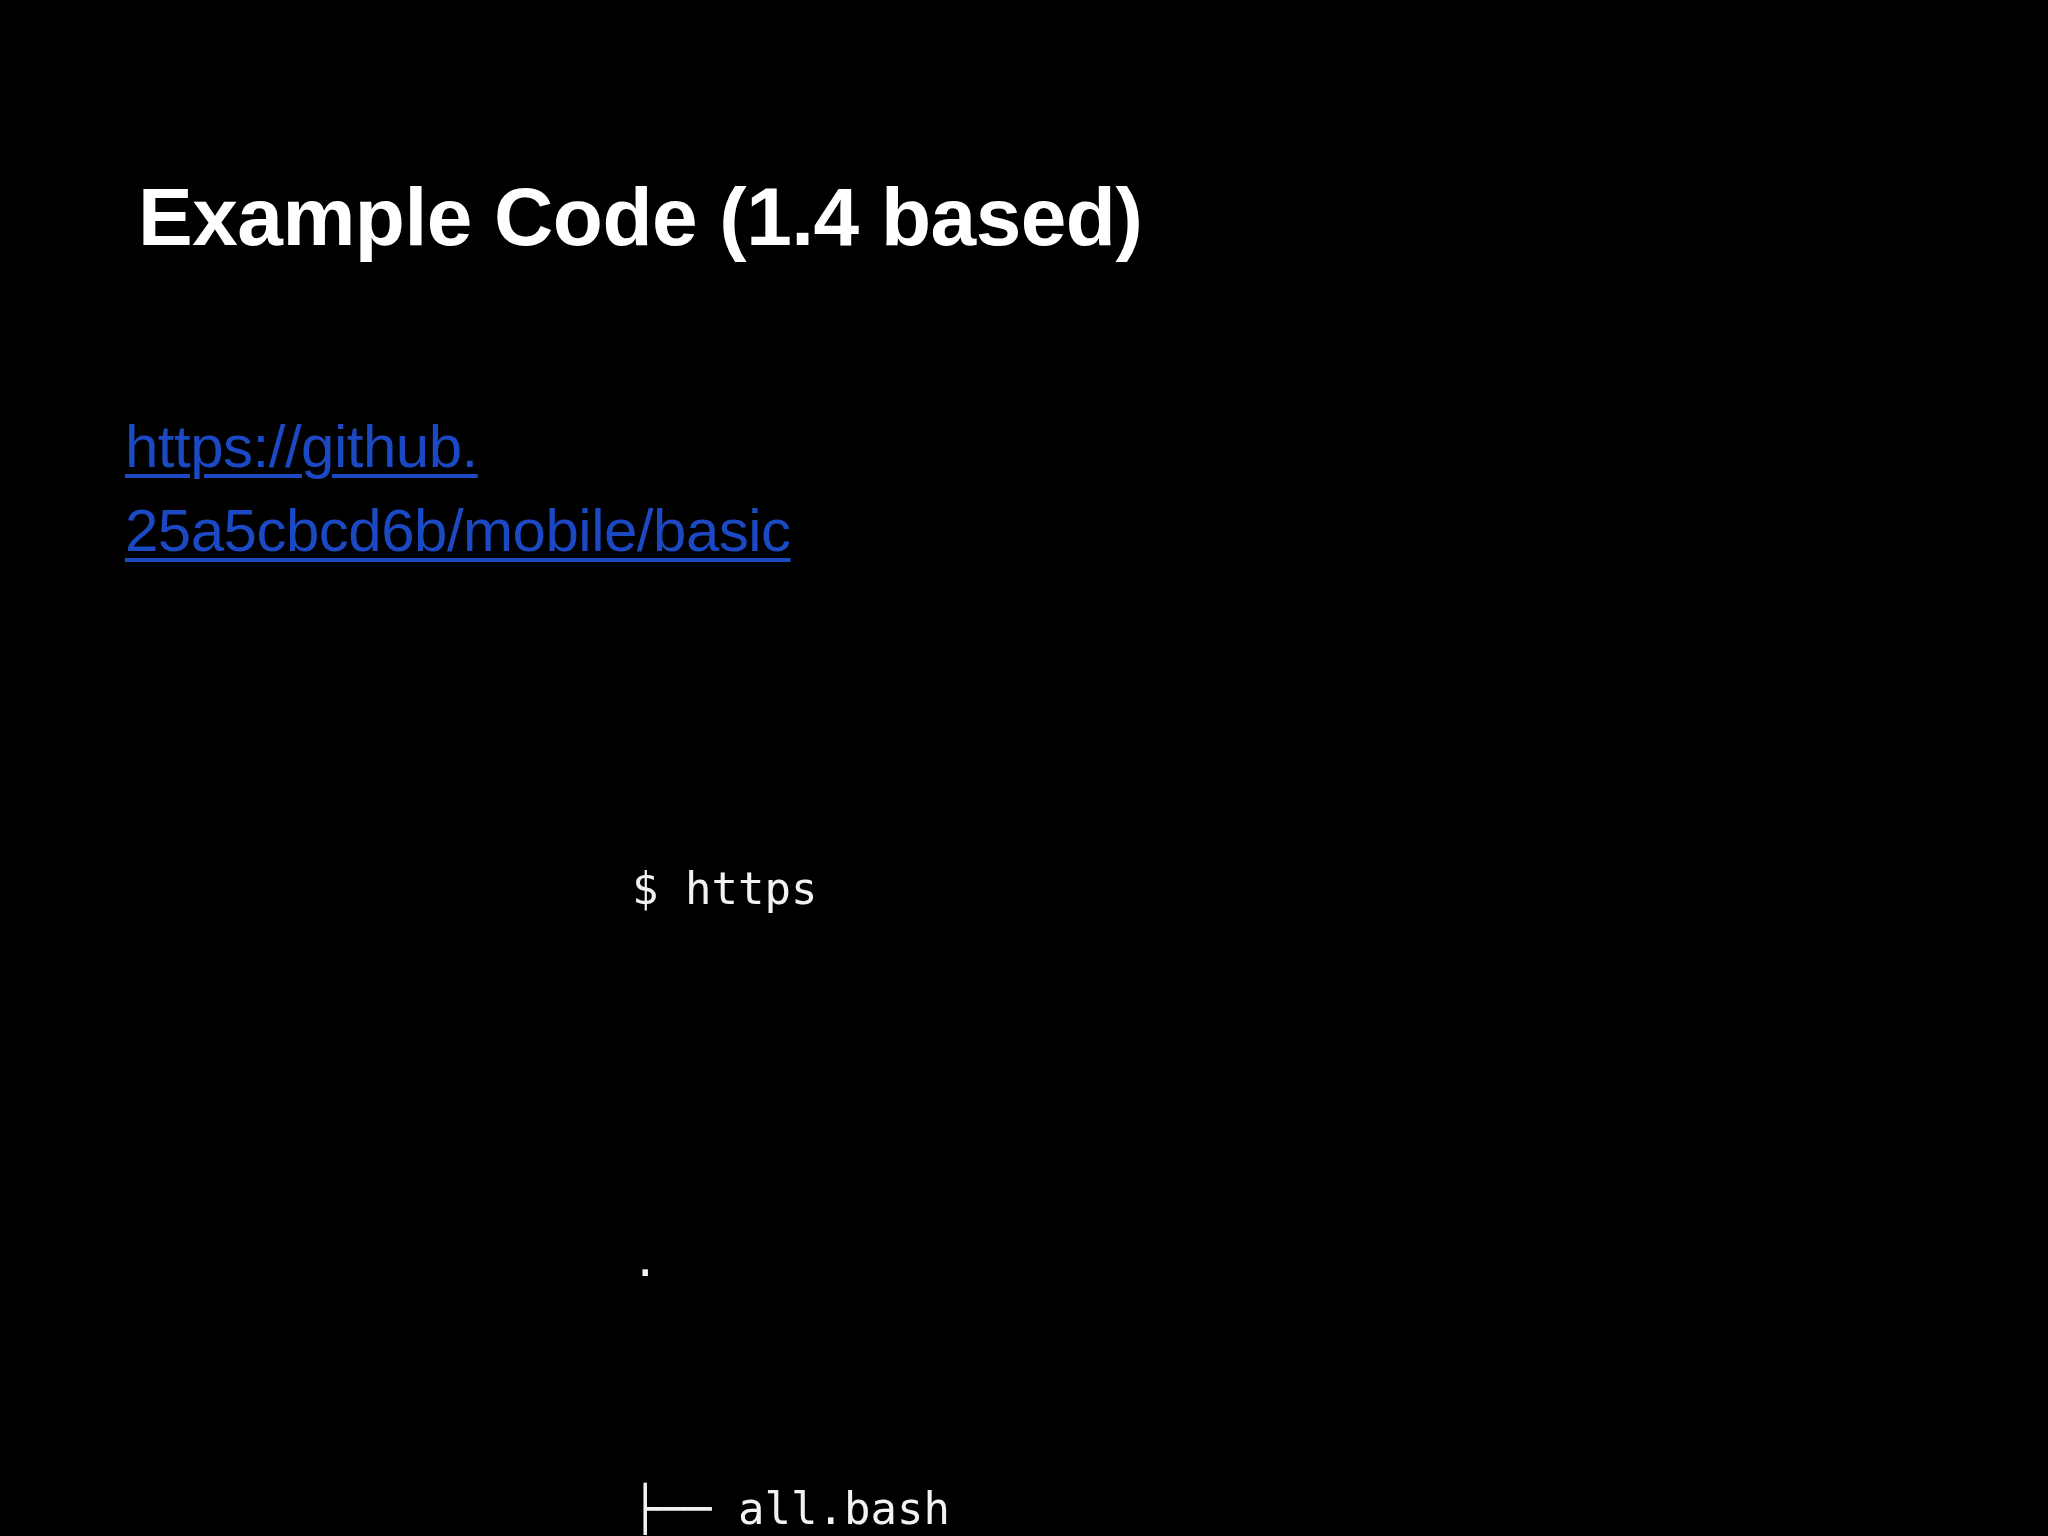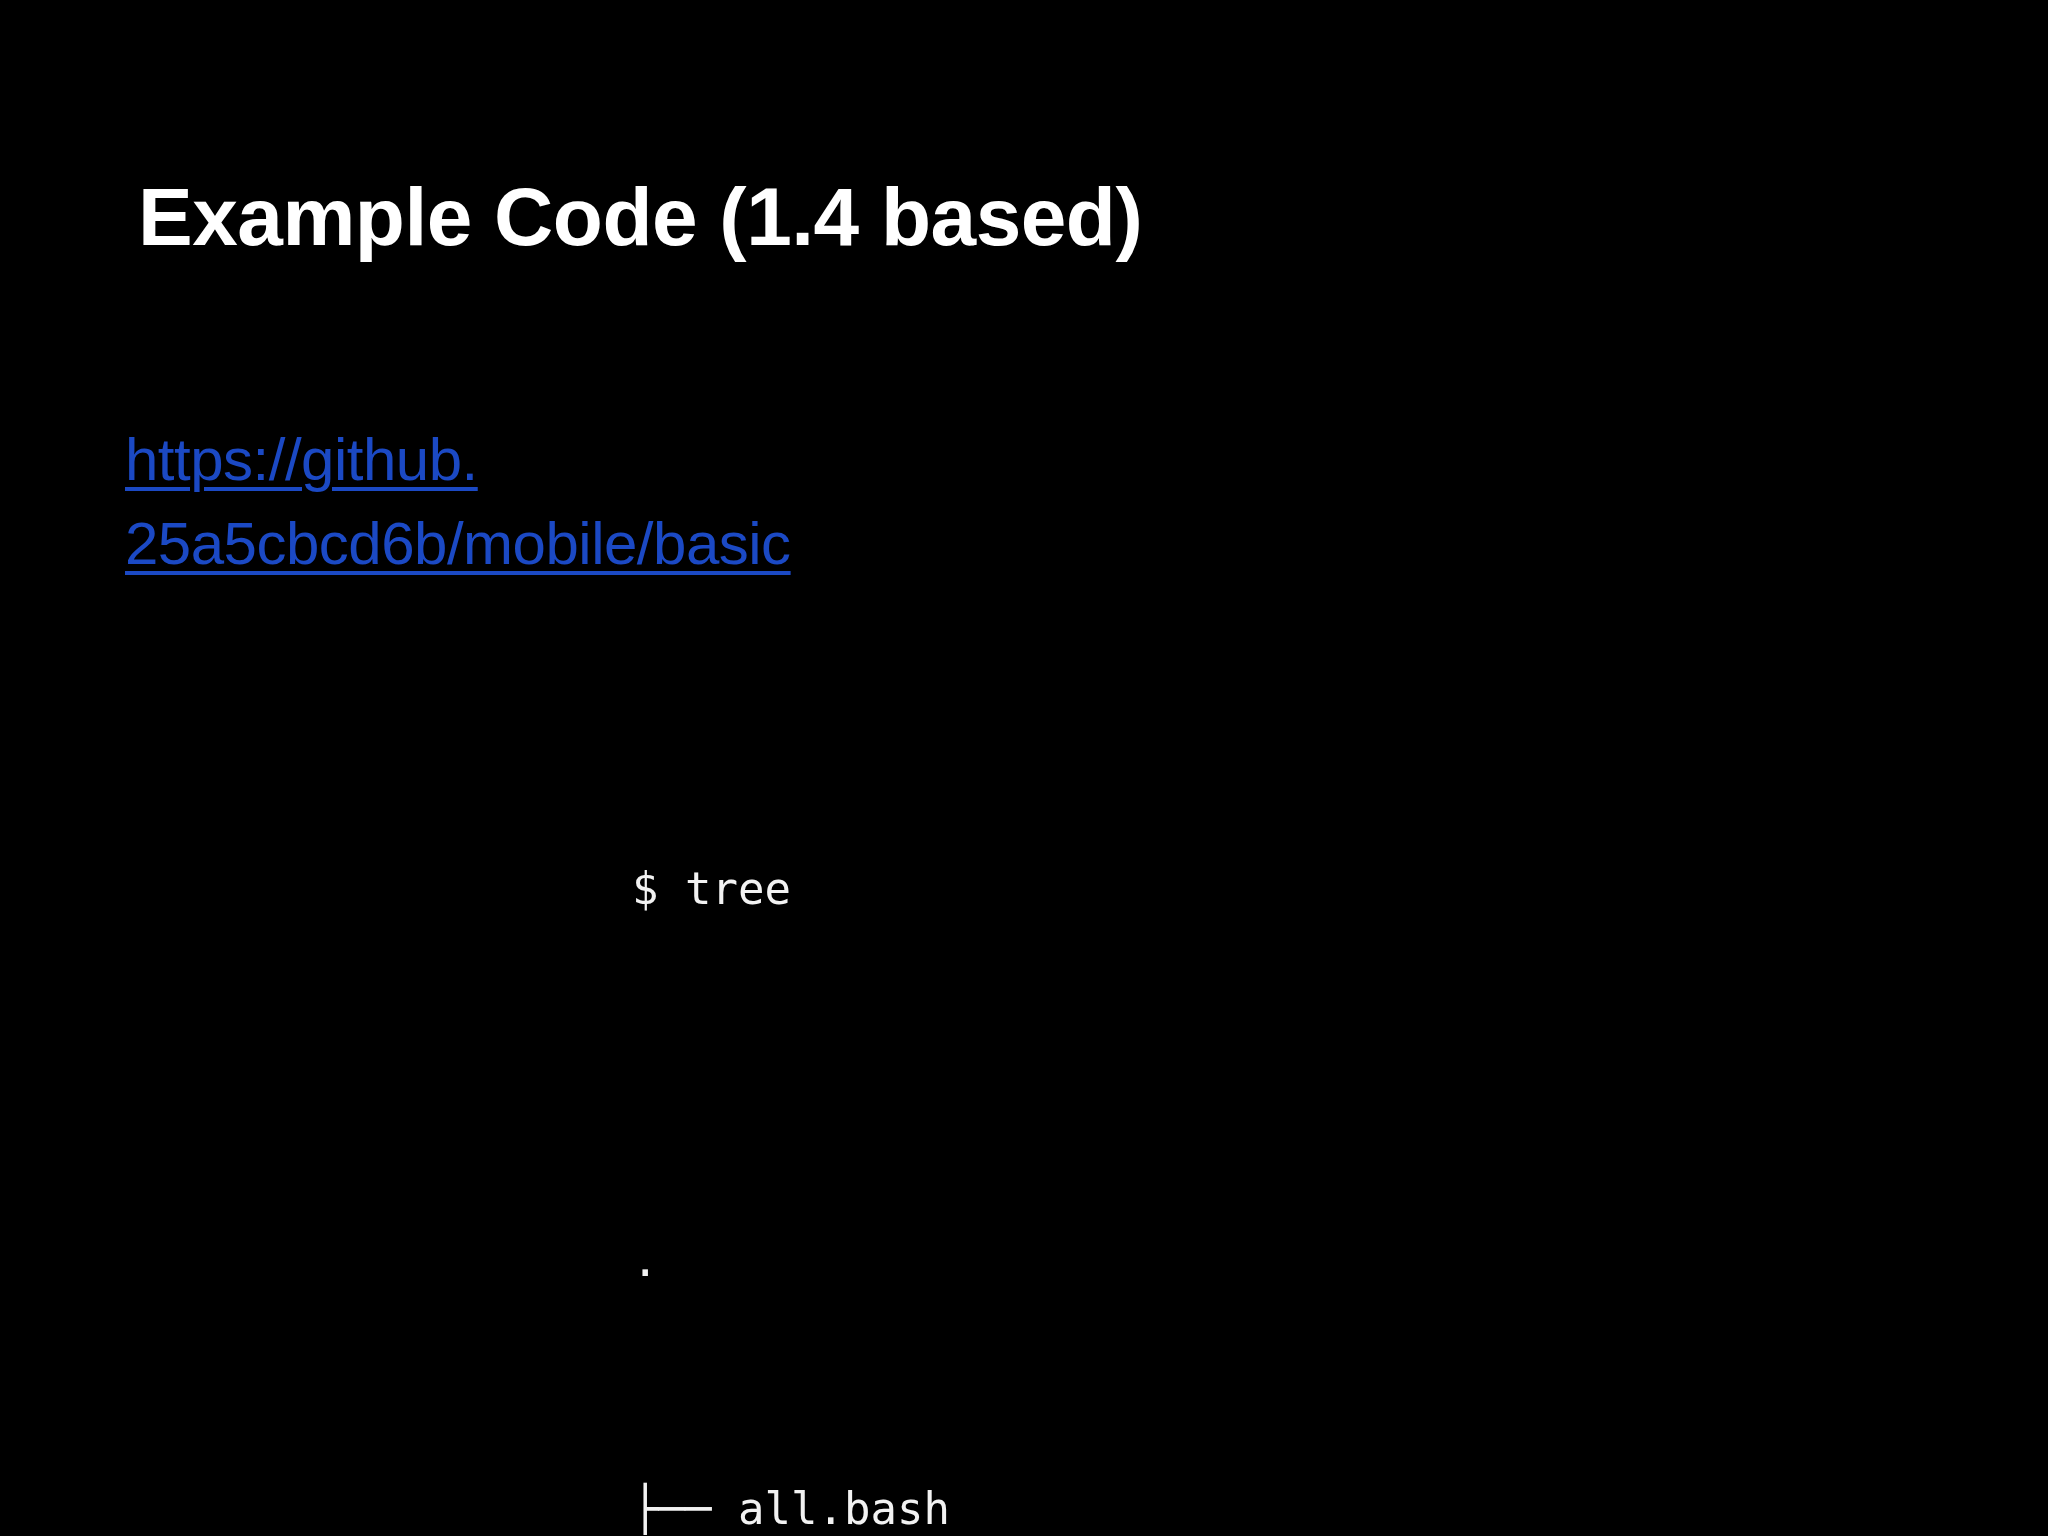--- a/index.html
+++ b/index.html
@@ -31,21 +31,21 @@
     line-height: 1.0;
     letter-spacing: -0.5px;
     color: #ffffff;
     white-space: nowrap;
   }
 
   
   .link-block {
     position: absolute;
     left: 125px;
-    top: 418px;
+    top: 405px;
     width: 1700px;
   }
   .link-line {
     display: block;
     font-family: "Liberation Sans", sans-serif;
     font-weight: normal;
     font-size: 60px;
     line-height: 84px;
     color: #1b49c4;
     text-decoration: underline;
@@ -82,21 +82,21 @@
 
   <div class="slide-title">Example Code (1.4 based)</div>
 
   <div class="link-block">
     <span class="link-line">https://github.</span>
     <span class="link-line">25a5cbcd6b/mobile/basic</span>
   </div>
 
   <div class="terminal">
 
-    <span class="term-line">$ tree</span>
+    <span class="term-line">$ https</span>
     <span class="term-line spacer"></span>
     <span class="term-line">.</span>
 
     <span class="term-line"><span class="tree-branch">├── </span><span class="name-plain">all.bash</span></span>
 
     
 
     
 
     

